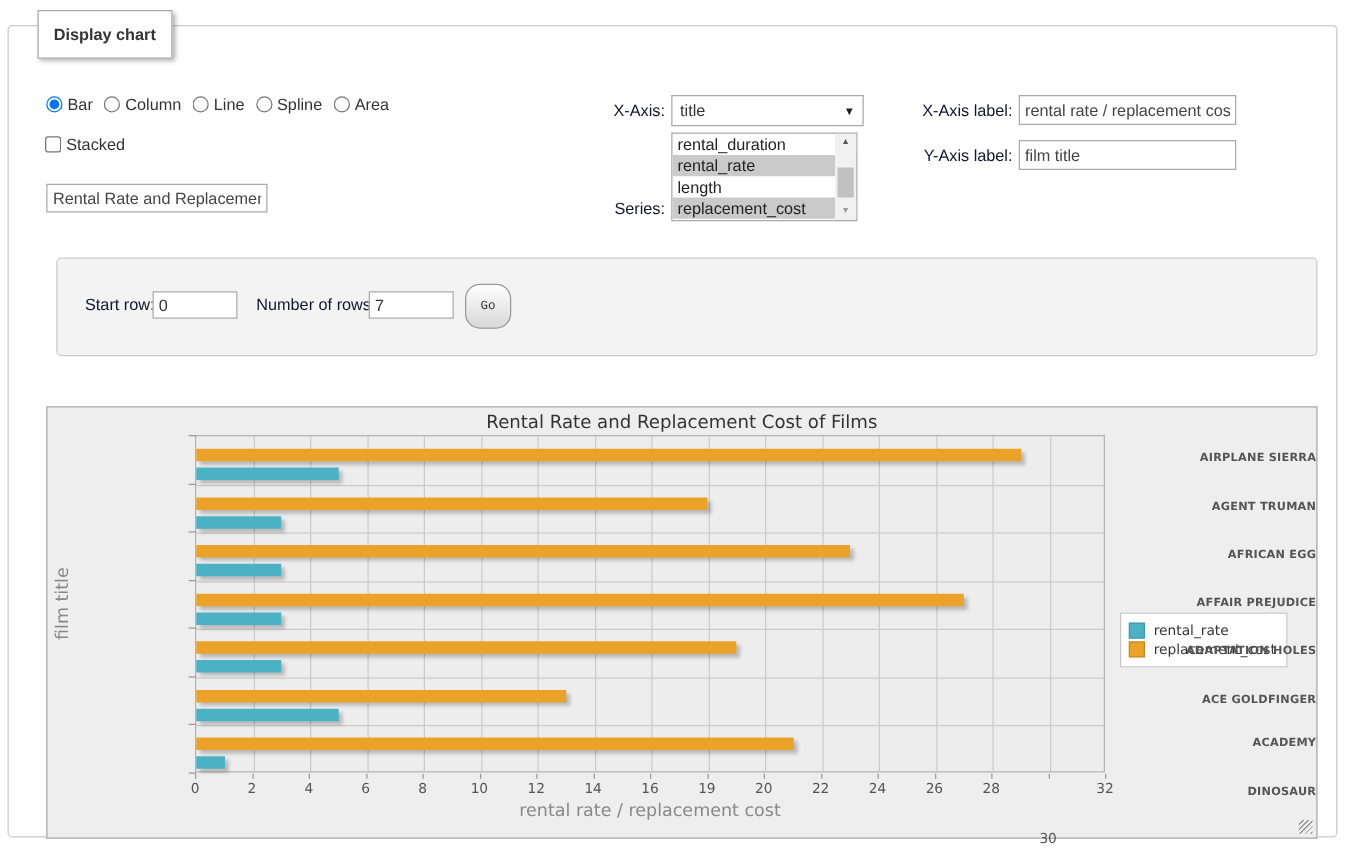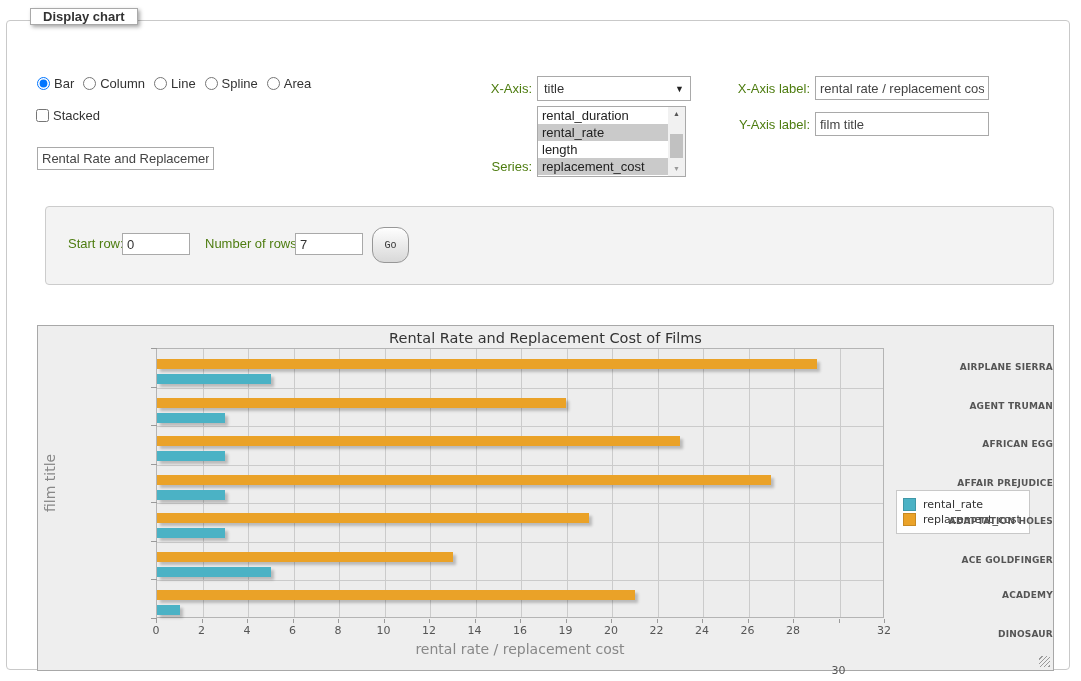--- a/index.html
+++ b/index.html
@@ -3,23 +3,23 @@
 <meta charset="utf-8">
 <style>
   * { margin:0; padding:0; box-sizing:border-box; }
   html,body { width:1081px; height:681px; background:#ffffff; overflow:hidden;
               font-family:"Liberation Sans", sans-serif; font-size:13px; color:#333; }
 
   
   .fieldset { position:absolute; left:6px; top:20px; width:1064px; height:650px;
               border:1px solid #c9c9c9; border-radius:4px; background:#fff; }
   .legend-box { position:absolute; left:30px; top:8px; z-index:5; background:#fff;
-                border:1px solid #a9a9a9; padding:0 12px; font-weight:bold; font-size:13px;
+                border:1px solid #a9a9a9; padding:11px 12px; font-weight:bold; font-size:13px;
                 color:#333; box-shadow:2px 2px 4px rgba(0,0,0,.35); }
-  .lbl { position:absolute; text-align:right; color:#4d7c0f; line-height:16px; }
+  .lbl { position:absolute; text-align:right; color:#0f172a; line-height:16px; }
   .radio-row { position:absolute; left:30px; top:55px; display:flex; align-items:center; }
   .radio-row label { display:inline-flex; align-items:center; margin-right:9px; cursor:default; }
   .radio-row input, .stacked input { margin-right:4px; }
   .stacked { position:absolute; left:29px; top:87px; display:inline-flex; align-items:center; }
   input[type=text] { border:1px solid #a9a9a9; background:#fff; color:#444; font-size:13px;
                      font-family:"Liberation Sans",sans-serif; padding:2px 4px; }
   .title-input { position:absolute; left:30px; top:126px; width:177px; height:23px; color:#555; }
 
   .select-box { position:absolute; left:530px; top:55px; width:154px; height:25px;
                 border:1px solid #a9a9a9; background:#fff; display:flex; align-items:center;

